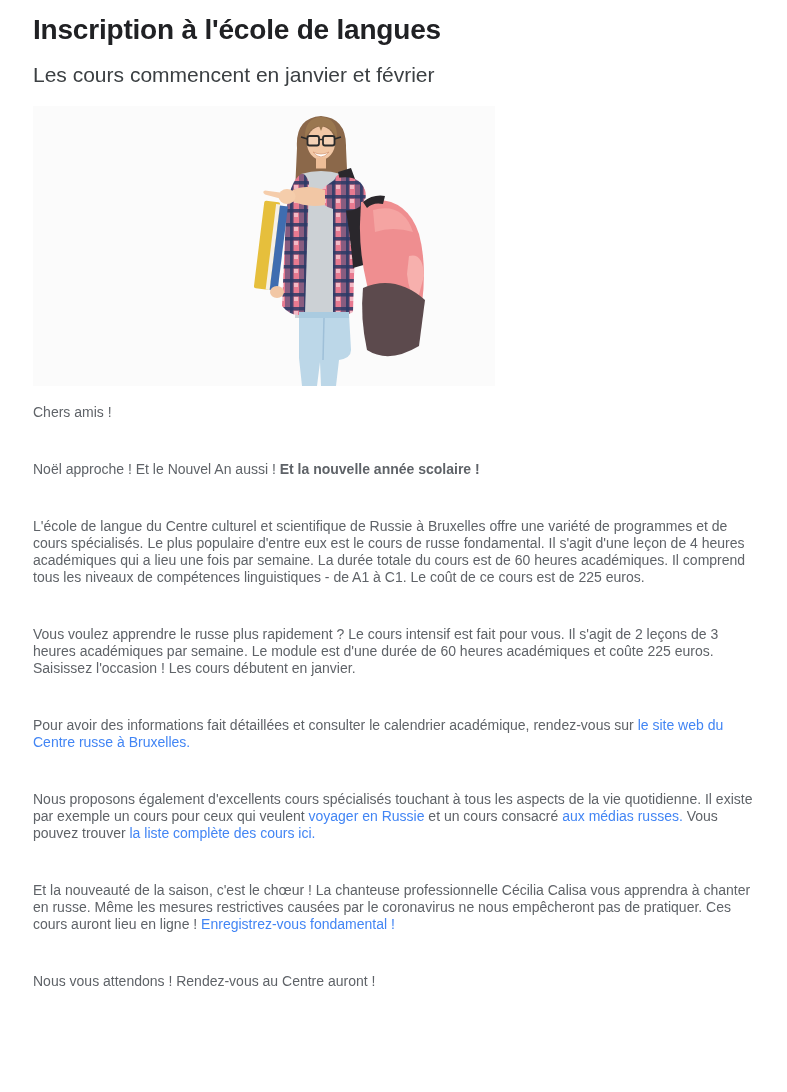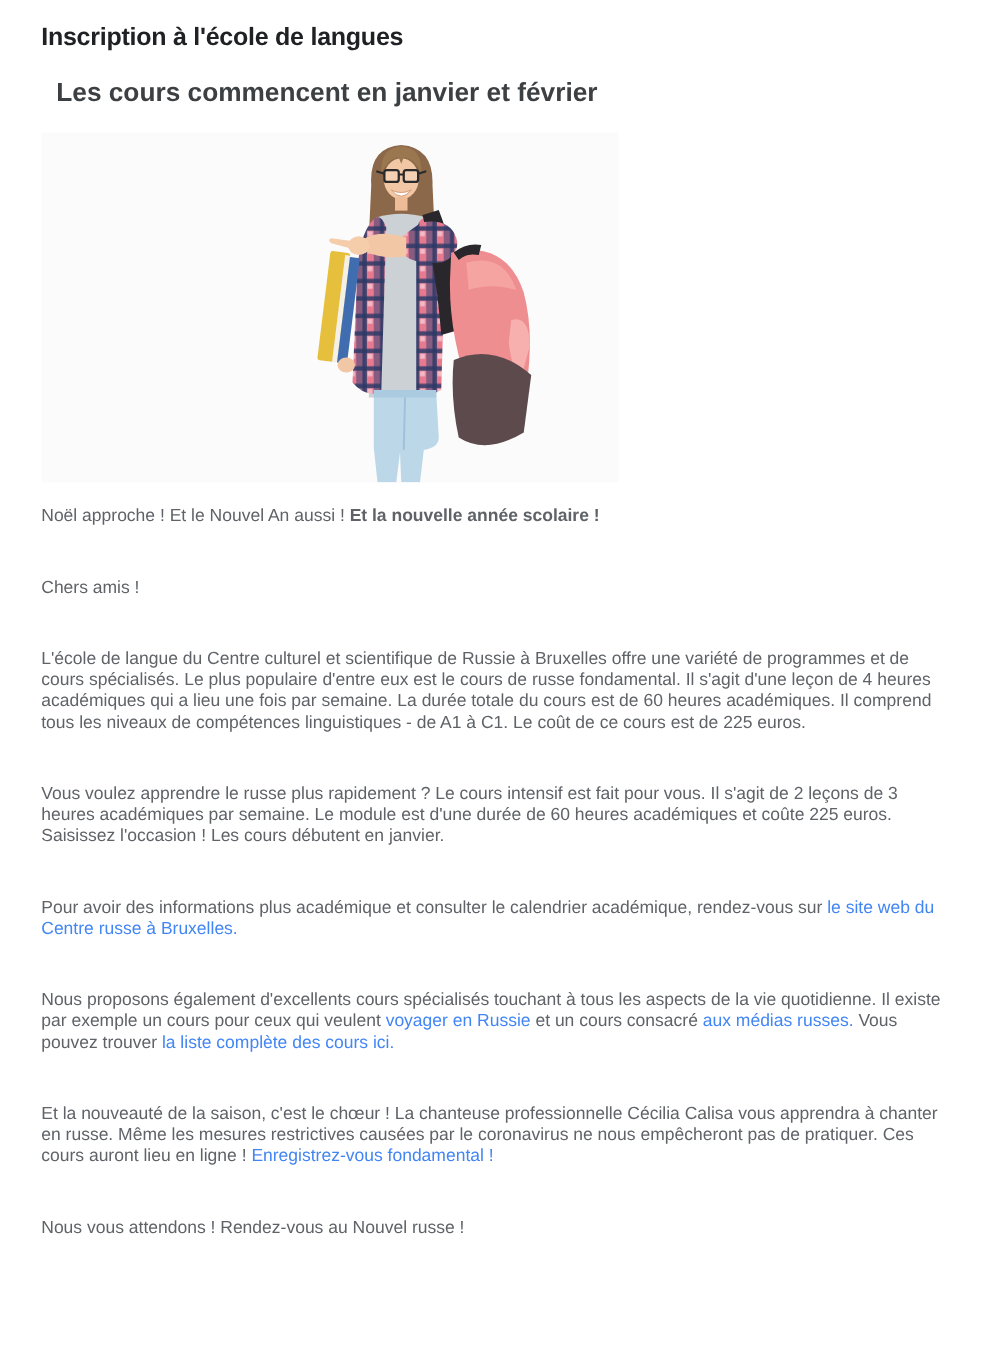--- a/index.html
+++ b/index.html
@@ -6,31 +6,31 @@
     margin: 0;
     padding: 0;
     background: #ffffff;
     font-family: "Liberation Sans", sans-serif;
   }
   body { width: 787px; min-height: 1092px; }
   .page { padding: 0 32px 30px 33px; }
 
   h1.title {
     margin: 13px 0 0;
-    font-size: 20px;
+    font-size: 28px;
     line-height: 34px;
     font-weight: 700;
     color: var(--title-color, #202124);
     letter-spacing: -0.2px;
   }
   h2.subtitle {
-    margin: 14px 12px 0;
+    margin: 14px 0 0;
     font-size: 21px;
     line-height: 27px;
-    font-weight: 700;
+    font-weight: 400;
     color: var(--subtitle-color, #3c4043);
   }
   figure.hero {
     margin: 18px 0 0;
     width: 462px;
     height: 280px;
     background: var(--hero-bg, #fbfbfb);
     overflow: hidden;
   }
   article.body {
@@ -108,23 +108,23 @@
       <path d="M330 96 Q340 88 352 90 L350 98 Q340 96 334 102 Z" fill="#2a272c"></path>
       <path d="M330 182 Q362 168 392 194 L386 240 Q356 258 334 244 Q327 212 330 182 Z" fill="#5c4a4d"></path>
 
       <path d="M266 210 L316 208 L318 244 Q318 252 306 254 L303 280 L288 280 L287 256 L284 280 L269 280 L266 252 Z" fill="#bcd7e8"></path>
       <rect x="266" y="206" width="50" height="6" fill="#aacbe0"></rect>
       <path d="M291 212 L290 254" stroke="#9fc0d8" stroke-width="1.5" fill="none"></path>
     </svg>
   </figure>
 
   <article class="body">
+      <p><span class="">Chers amis !</span></p>
       <p><span class="">Noël approche ! Et le Nouvel An aussi ! </span><span class="bold">Et la nouvelle année scolaire !</span></p>
-      <p><span class="">Chers amis !</span></p>
       <p><span class="">L'école de langue du Centre culturel et scientifique de Russie à Bruxelles offre une variété de programmes et de cours spécialisés. Le plus populaire d'entre eux est le cours de russe fondamental. Il s'agit d'une leçon de 4 heures académiques qui a lieu une fois par semaine. La durée totale du cours est de 60 heures académiques. Il comprend tous les niveaux de compétences linguistiques - de A1 à C1. Le coût de ce cours est de 225 euros.</span></p>
       <p><span class="">Vous voulez apprendre le russe plus rapidement ? Le cours intensif est fait pour vous. Il s'agit de 2 leçons de 3 heures académiques par semaine. Le module est d'une durée de 60 heures académiques et coûte 225 euros. Saisissez l'occasion ! Les cours débutent en janvier.</span></p>
-      <p><span class="">Pour avoir des informations plus académique et consulter le calendrier académique, rendez-vous sur </span><a href="#" class="inline-link">le site web du Centre russe à Bruxelles.</a></p>
+      <p><span class="">Pour avoir des informations fait détaillées et consulter le calendrier académique, rendez-vous sur </span><a href="#" class="inline-link">le site web du Centre russe à Bruxelles.</a></p>
       <p><span class="">Nous proposons également d'excellents cours spécialisés touchant à tous les aspects de la vie quotidienne. Il existe par exemple un cours pour ceux qui veulent </span><a href="#" class="inline-link">voyager en Russie</a><span class=""> et un cours consacré </span><a href="#" class="inline-link">aux médias russes.</a><span class=""> Vous pouvez trouver </span><a href="#" class="inline-link">la liste complète des cours ici.</a></p>
       <p><span class="">Et la nouveauté de la saison, c'est le chœur ! La chanteuse professionnelle Cécilia Calisa vous apprendra à chanter en russe. Même les mesures restrictives causées par le coronavirus ne nous empêcheront pas de pratiquer. Ces cours auront lieu en ligne ! </span><a href="#" class="inline-link">Enregistrez-vous fondamental !</a></p>
-      <p><span class="">Nous vous attendons ! Rendez-vous au Nouvel russe !</span></p>
+      <p><span class="">Nous vous attendons ! Rendez-vous au Centre auront !</span></p>
     </article>
 
 </div>
 
 </body></html>

